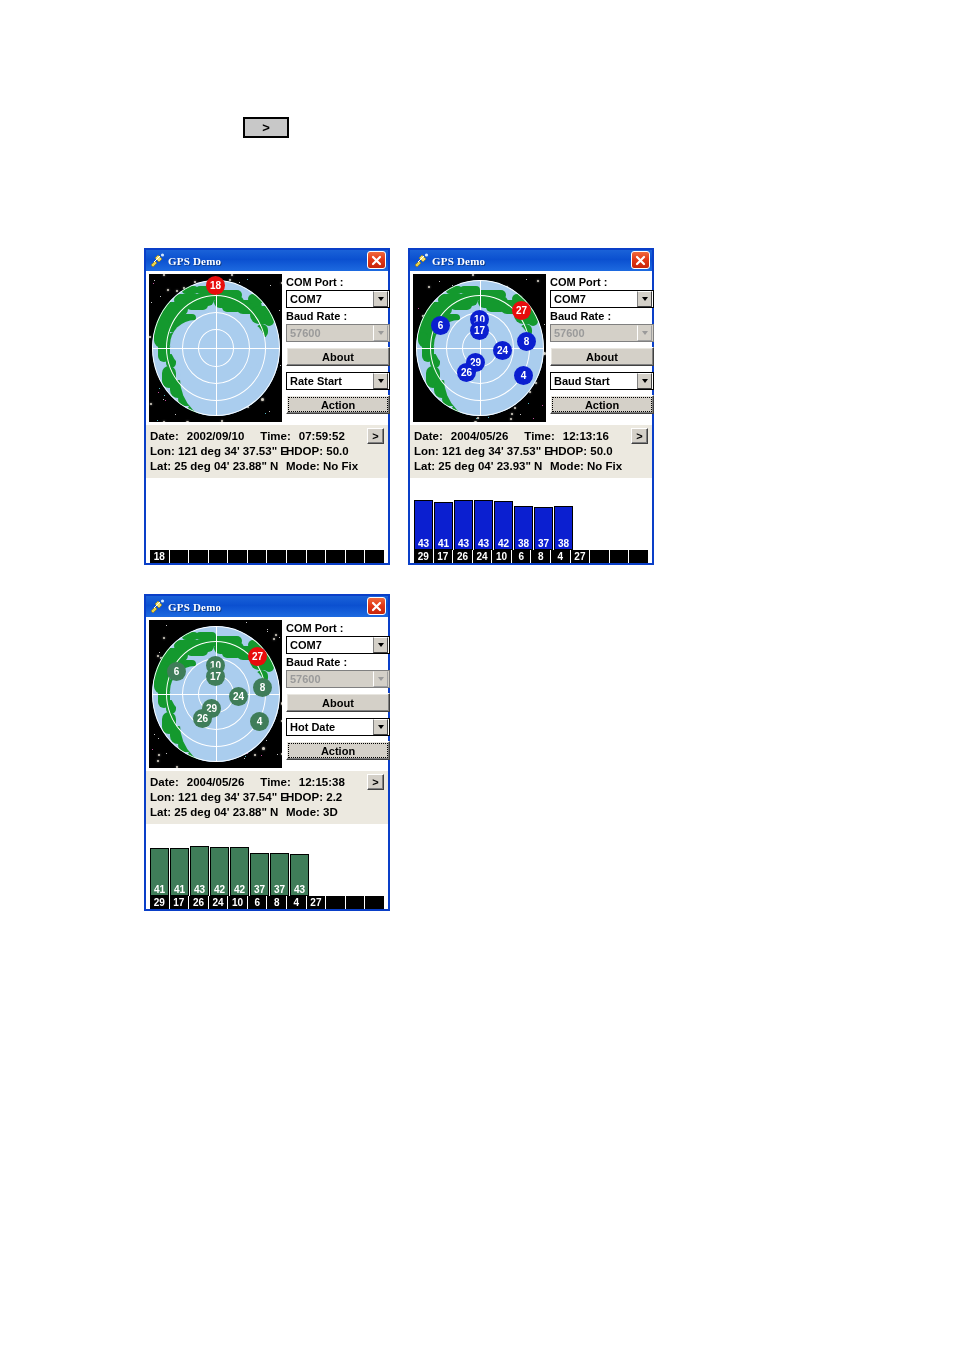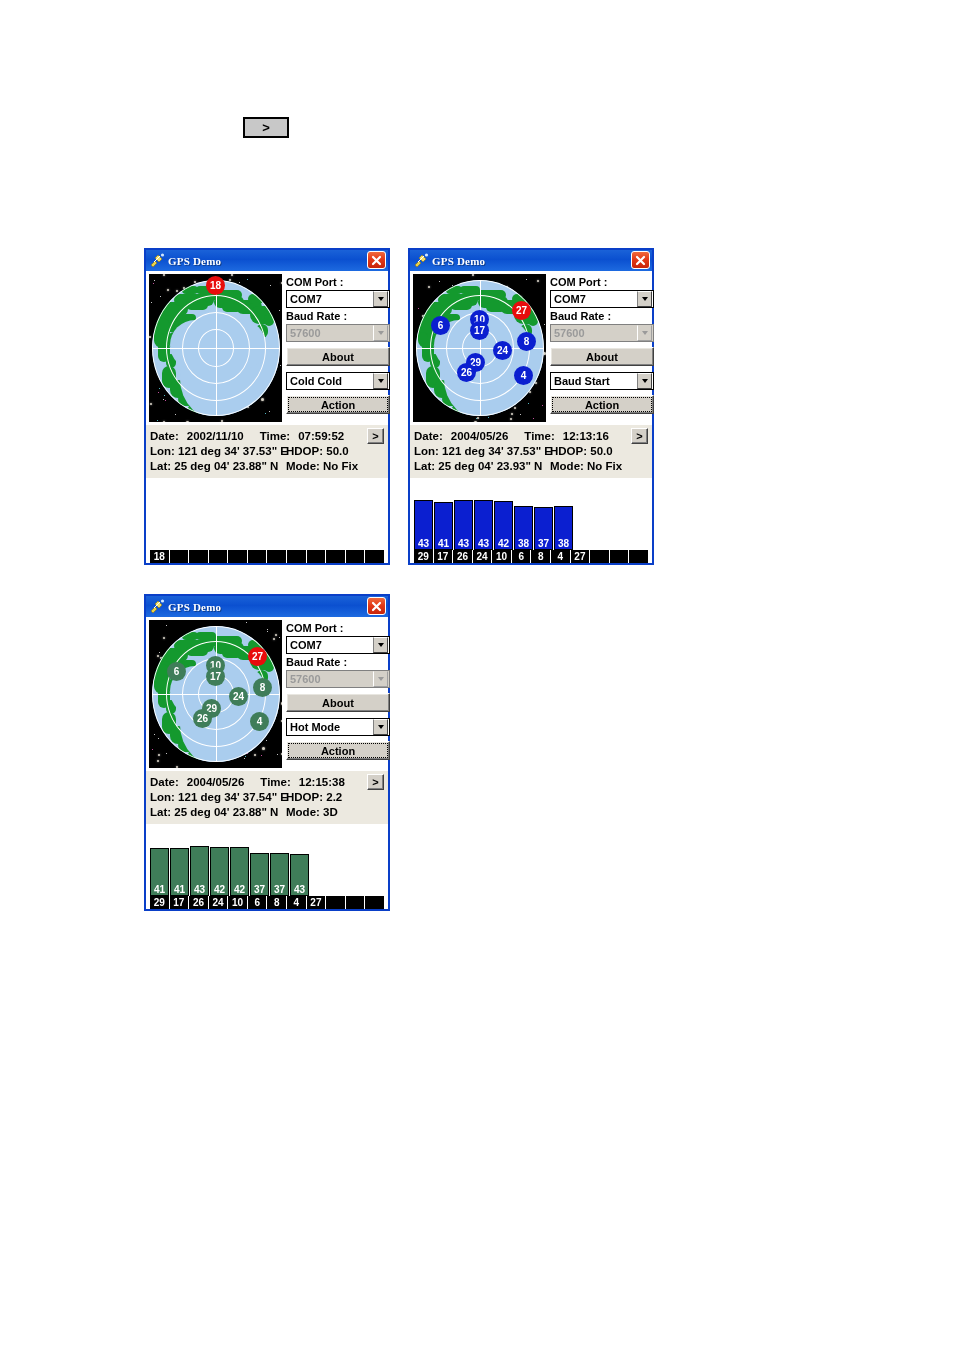--- a/index.html
+++ b/index.html
@@ -520,35 +520,35 @@
           </div>
           <div class="ctl-label">Baud Rate :</div>
           <div class="combo disabled">
             <span class="val">57600</span>
             <span class="arrow">
               <i class="tri off"></i>
             </span>
           </div>
           <div class="btn">About</div>
           <div class="combo" style="margin-top:6px">
-            <span class="val">Cold Cold</span>
+            <span class="val">Rate Start</span>
             <span class="arrow">
               <i class="tri"></i>
             </span>
           </div>
           <div class="btn focused" style="margin-top:5px">
             <span>Action</span>
           </div>
         </div>
       </div>
       <div class="info">
         <div class="info-row">
           <span>Date:</span>
           <span class="sp"></span>
-          <span>2002/11/10</span>
+          <span>2002/09/10</span>
           <span class="sp"></span>
           <span class="sp"></span>
           <span>Time:</span>
           <span class="sp"></span>
           <span>07:59:52</span>
           <span class="arrow-btn">&gt;</span>
         </div>
         <div class="coord-row">
           <span class="coord-left"><span>Lon:</span> <span>121 deg 34' 37.53" E</span></span>
           <span class="coord-right"><span>HDOP:</span> <span>50.0</span></span>
@@ -1008,21 +1008,21 @@
           </div>
           <div class="ctl-label">Baud Rate :</div>
           <div class="combo disabled">
             <span class="val">57600</span>
             <span class="arrow">
               <i class="tri off"></i>
             </span>
           </div>
           <div class="btn">About</div>
           <div class="combo" style="margin-top:6px">
-            <span class="val">Hot Mode</span>
+            <span class="val">Hot Date</span>
             <span class="arrow">
               <i class="tri"></i>
             </span>
           </div>
           <div class="btn focused" style="margin-top:5px">
             <span>Action</span>
           </div>
         </div>
       </div>
       <div class="info">

